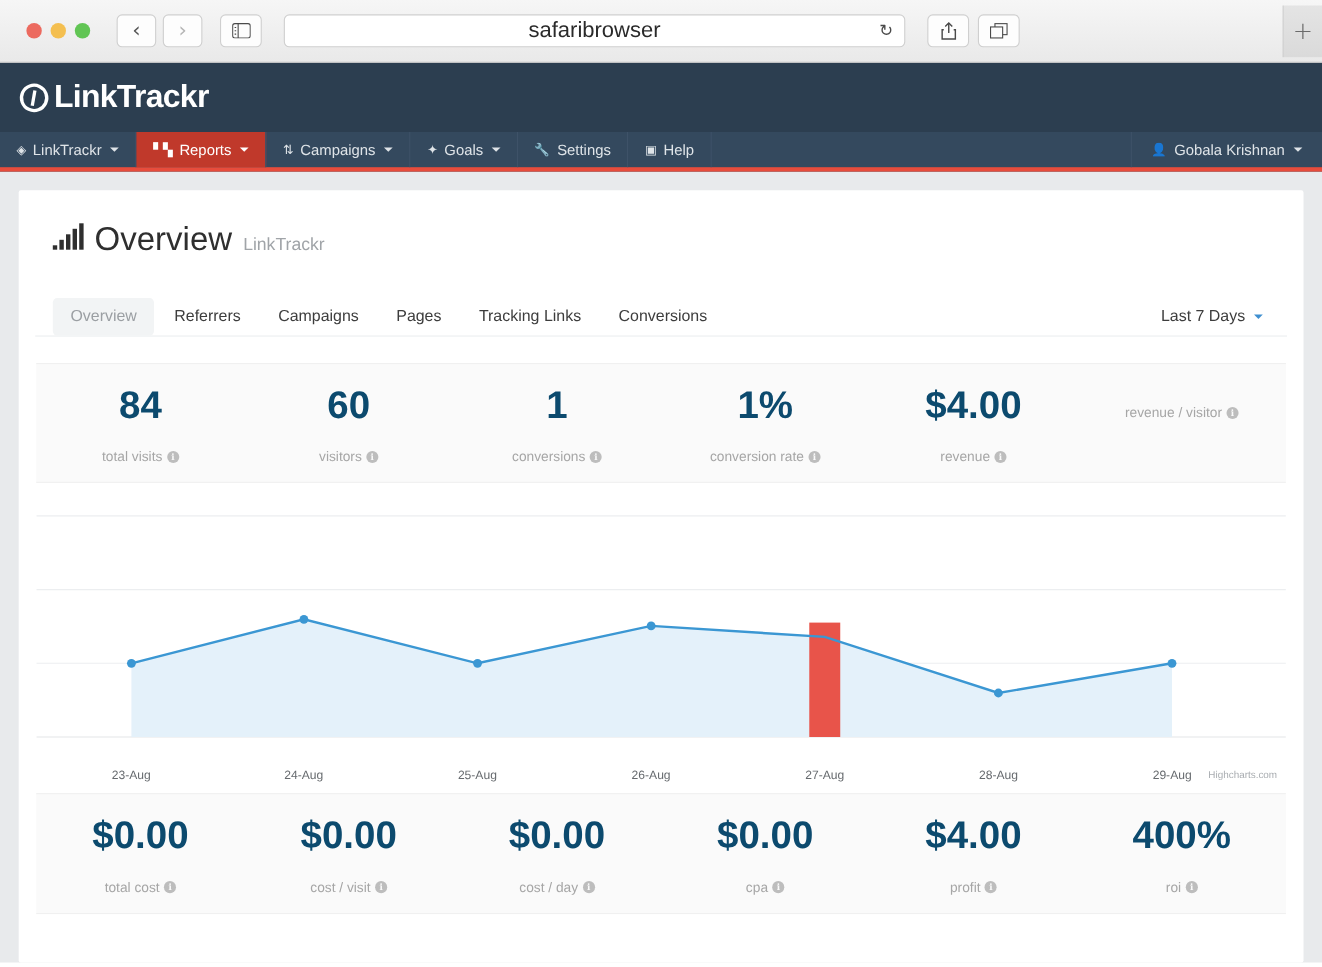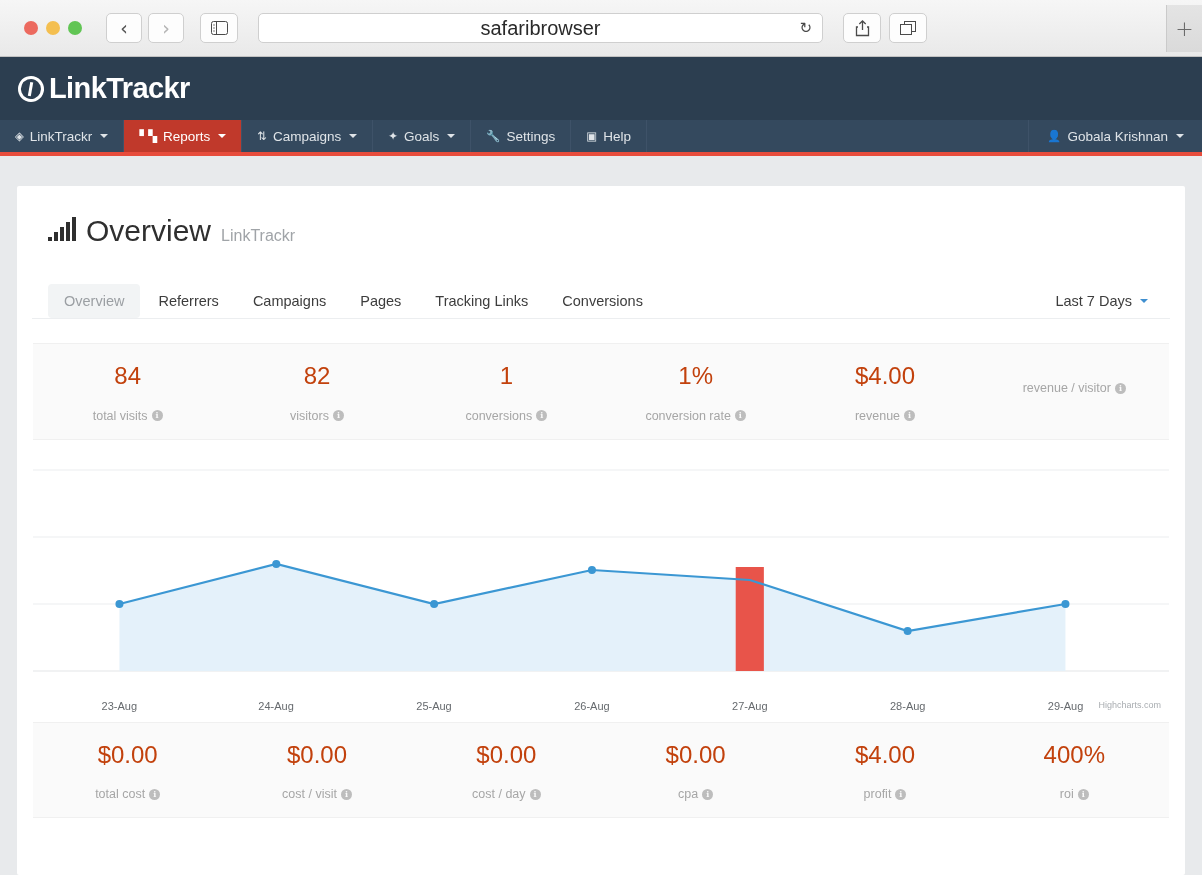--- a/index.html
+++ b/index.html
@@ -117,21 +117,21 @@
     margin-left: auto;
     display: flex; align-items: center; gap: 6px;
     padding: 0 18px;
     color: #dfe4e8; font-size: 13.5px;
     border-left: 1px solid #3e5268;
   }
 
   
   .page-body {
     background: #e8eaec;
-    padding: 30px 17px 0 17px;
+    padding: 17px 17px 0 17px;
     height: calc(879px - 57px - 63px - 40px);
   }
   .panel {
     background: #ffffff;
     height: 100%;
     border-radius: 2px;
     padding: 0 15px;
     overflow: hidden;
   }
 
@@ -176,21 +176,21 @@
   .metrics {
     display: flex;
     background: #fafafa;
     border-top: 1px solid #f0f0f0;
     border-bottom: 1px solid #f0f0f0;
     padding: 18px 0 16px 0;
     margin: 0 1px;
   }
   .metrics.top { margin-top: 24px; }
   .metric { flex: 1; text-align: center; }
-  .metric-value { font-size: 24px; color: #c2410c; font-weight: normal; line-height: 1.15; }
+  .metric-value { font-size: 35px; color: #0c4a6e; font-weight: bold; line-height: 1.15; }
   .metric-label {
     font-size: 12.5px; color: #a6a6a6; margin-top: 19px;
     display: flex; align-items: center; justify-content: center; gap: 4px;
   }
   .info-icon {
     width: 11px; height: 11px; border-radius: 50%;
     background: #bdbdbd; color: #fafafa;
     font-size: 8px; line-height: 11px; text-align: center;
     font-family: "DejaVu Serif", serif; font-weight: bold;
     display: inline-block;
@@ -349,21 +349,21 @@
 
     <div class="metrics top">
       <div class="metric">
         <div class="metric-value">84</div>
         <div class="metric-label">
           <span>total visits</span>
           <span class="info-icon">i</span>
         </div>
       </div>
       <div class="metric">
-        <div class="metric-value">82</div>
+        <div class="metric-value">60</div>
         <div class="metric-label">
           <span>visitors</span>
           <span class="info-icon">i</span>
         </div>
       </div>
       <div class="metric">
         <div class="metric-value">1</div>
         <div class="metric-label">
           <span>conversions</span>
           <span class="info-icon">i</span>

